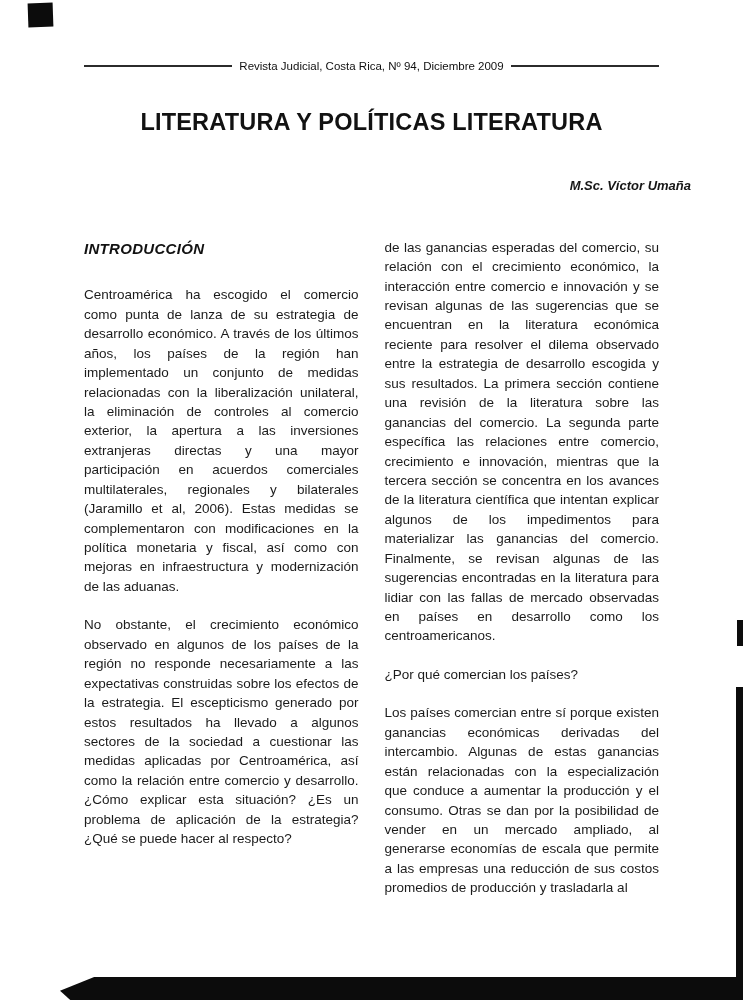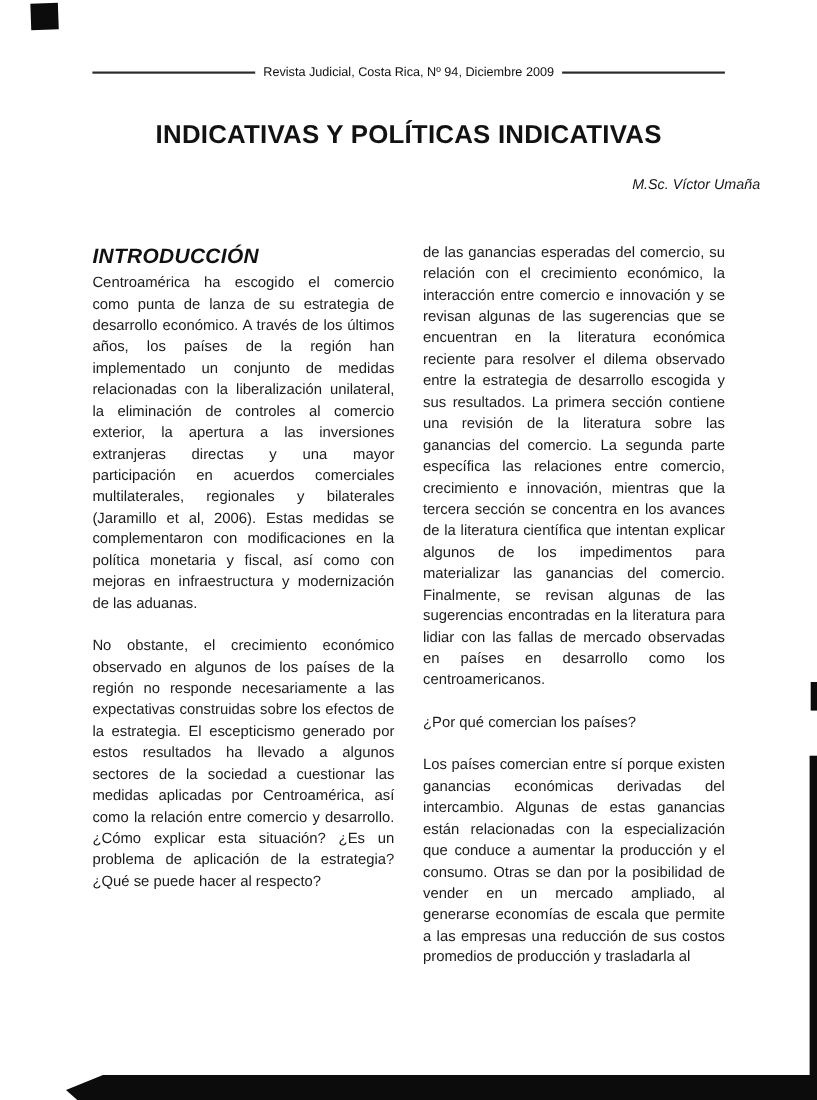--- a/index.html
+++ b/index.html
@@ -25,45 +25,46 @@
     margin-top:32px;
     text-align:center;
     font-weight:bold;
     font-size:23.5px;
     line-height:1.6;
     letter-spacing:0.2px;
     color:#121212;
   }
 
   .byline {
-    margin-top:16px;
+    margin-top:34px;
     margin-right:-32px;
     text-align:right;
     font-style:italic;
-    font-weight:normal;
+    font-weight:bold;
     font-size:13px;
     line-height:1.55;
     color:#161616;
   }
 
   .columns { display:flex; gap:26px; margin-top:42px; }
   .col {
     flex:1;
     font-size:13.5px;
     line-height:1.44;
     text-align:justify;
     color:#1b1b1b;
   }
   .col p { margin-bottom:19px; }
 
   .intro-heading {
     font-style:italic;
     font-weight:bold;
-    font-size:19px;
+    font-size:15px;
     letter-spacing:0.3px;
+    margin-bottom:26px;
     text-align:left;
     color:#111;
   }
   .subheading { margin-bottom:19px; text-align:left; }
 
   .scan-mark { position:absolute; background:#0c0c0c; }
   .mark-top-left { left:28px; top:3px; width:25px; height:24px; transform:rotate(-2deg); }
   .mark-right-small { right:0; top:620px; width:6px; height:26px; }
   .mark-right-long { right:0; top:687px; width:7px; height:313px; }
   .mark-bottom {
@@ -77,21 +78,21 @@
 <div class="page">
   <div class="content">
 
     <div class="journal-header">
       <div class="rule"></div>
       <div class="header-text">Revista Judicial, Costa Rica, Nº 94, Diciembre 2009</div>
       <div class="rule"></div>
     </div>
 
     <div class="article-title">
-      <div>INDICATIVAS Y POLÍTICAS INDICATIVAS</div>
+      <div>LITERATURA Y POLÍTICAS LITERATURA</div>
     </div>
 
     <div class="byline">
       <div>M.Sc. Víctor Umaña</div>
     </div>
 
     <div class="columns">
 
       <div class="col">
         <div class="intro-heading">INTRODUCCIÓN</div>

